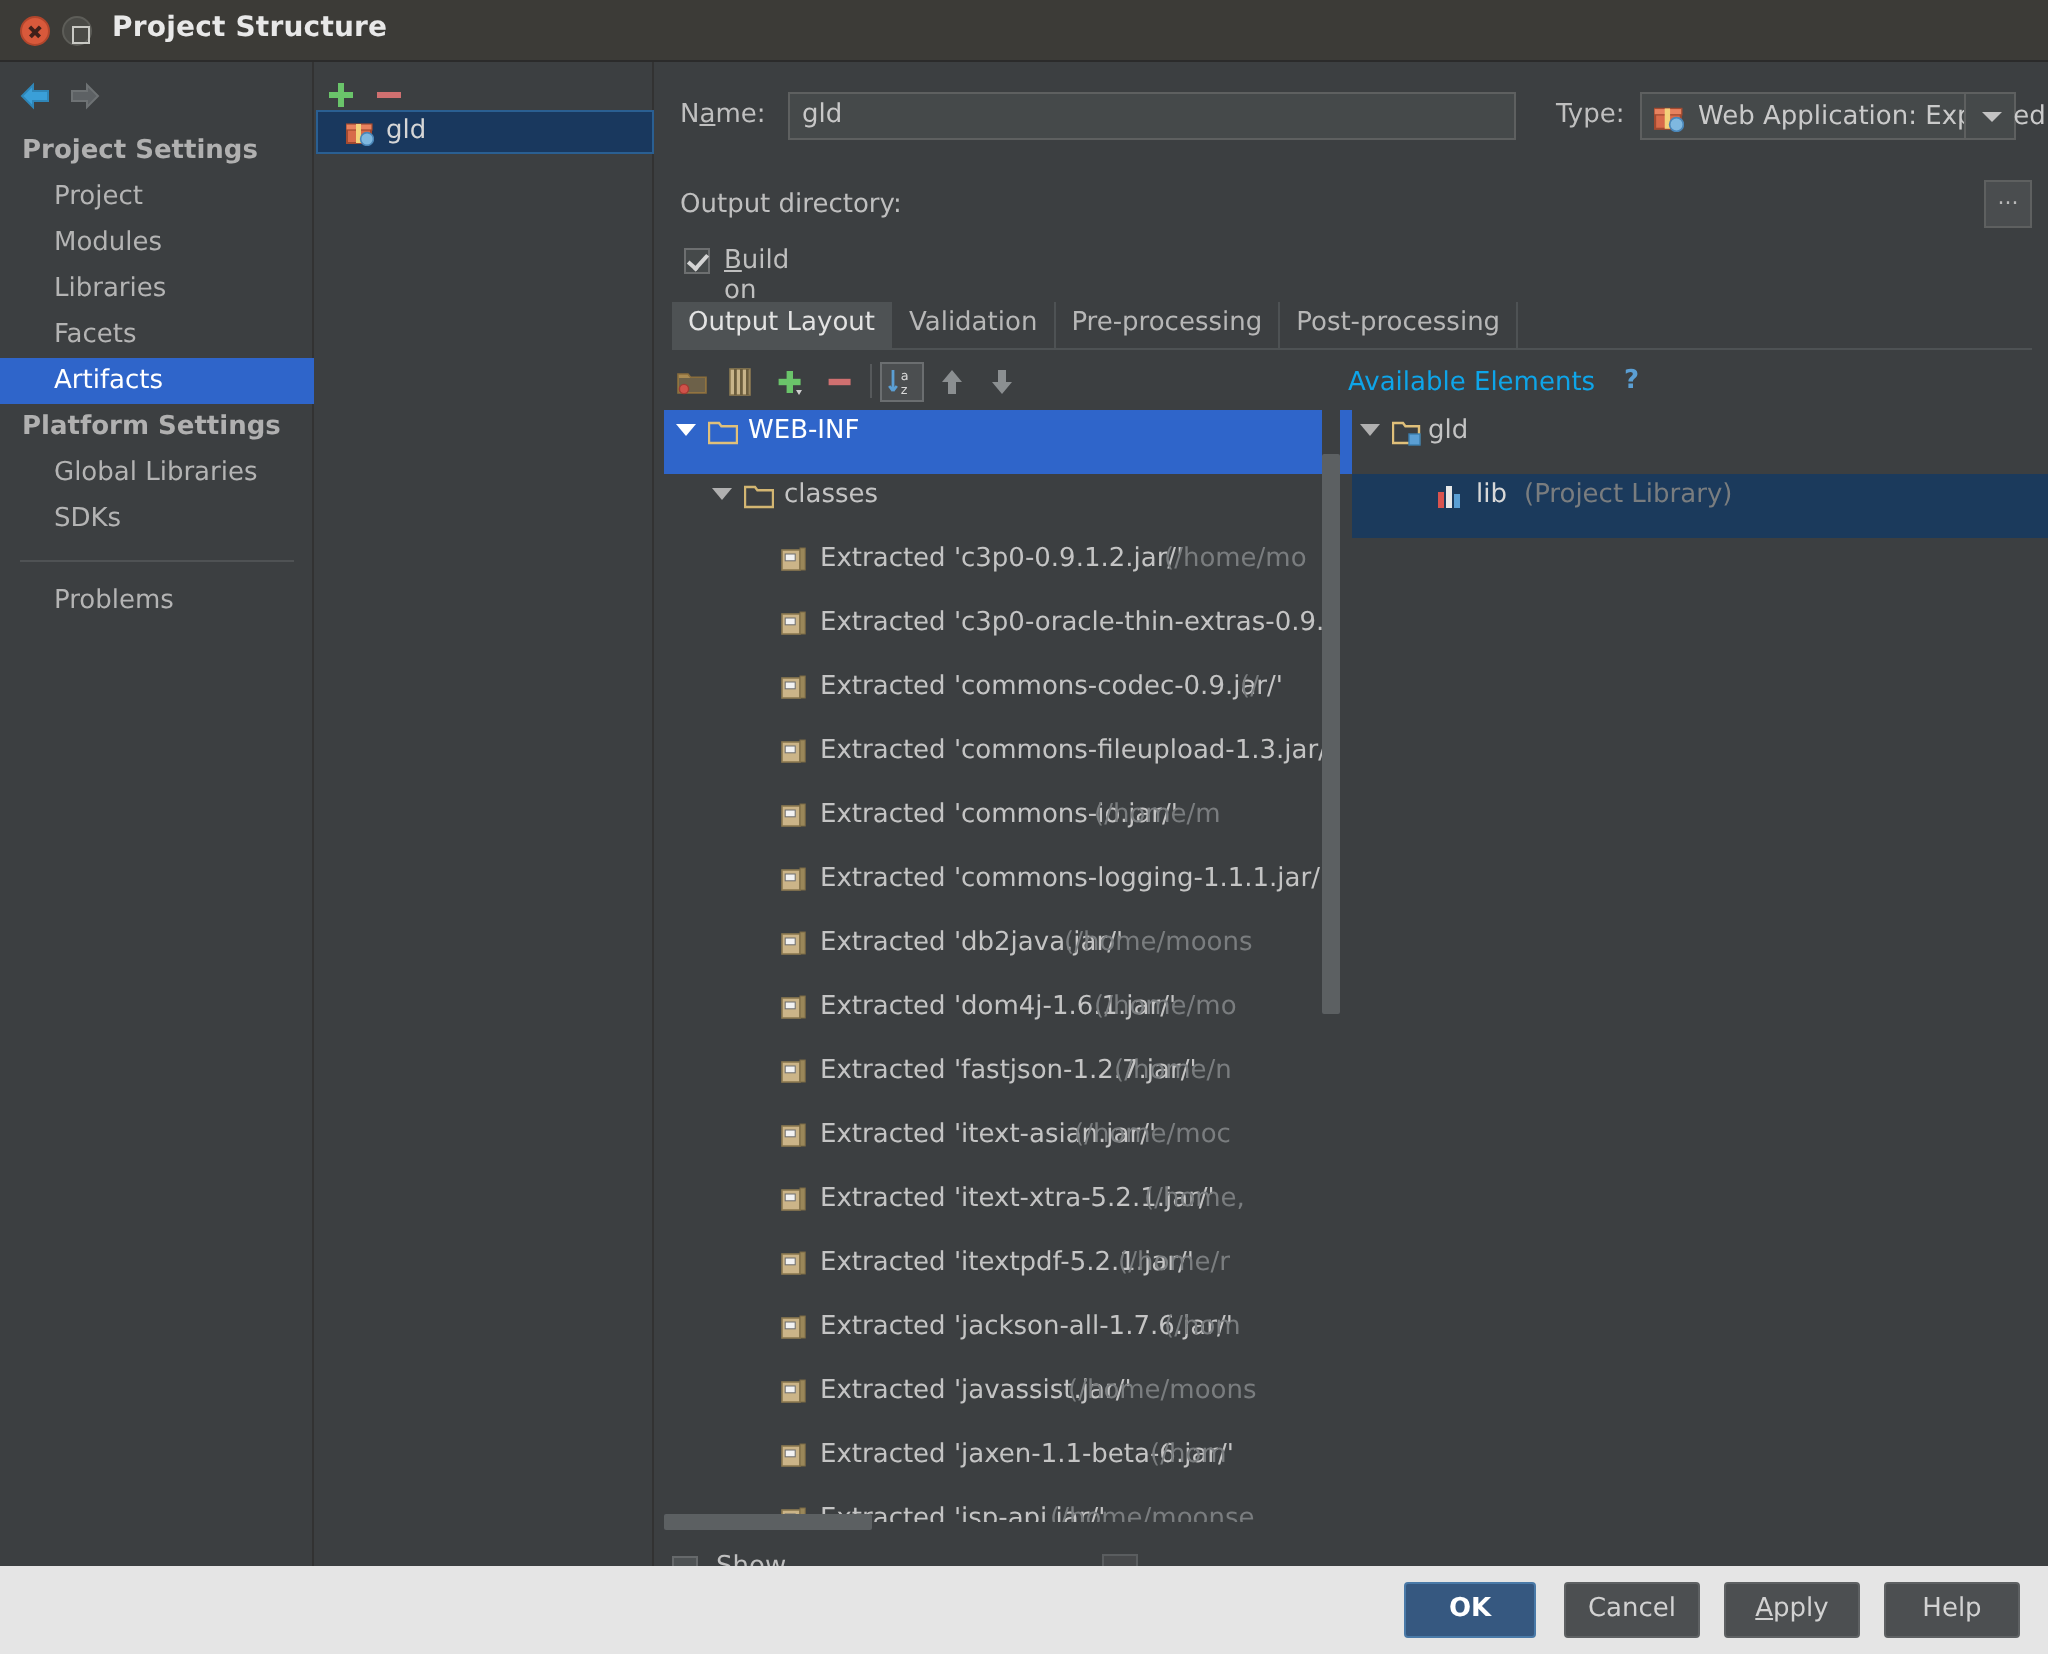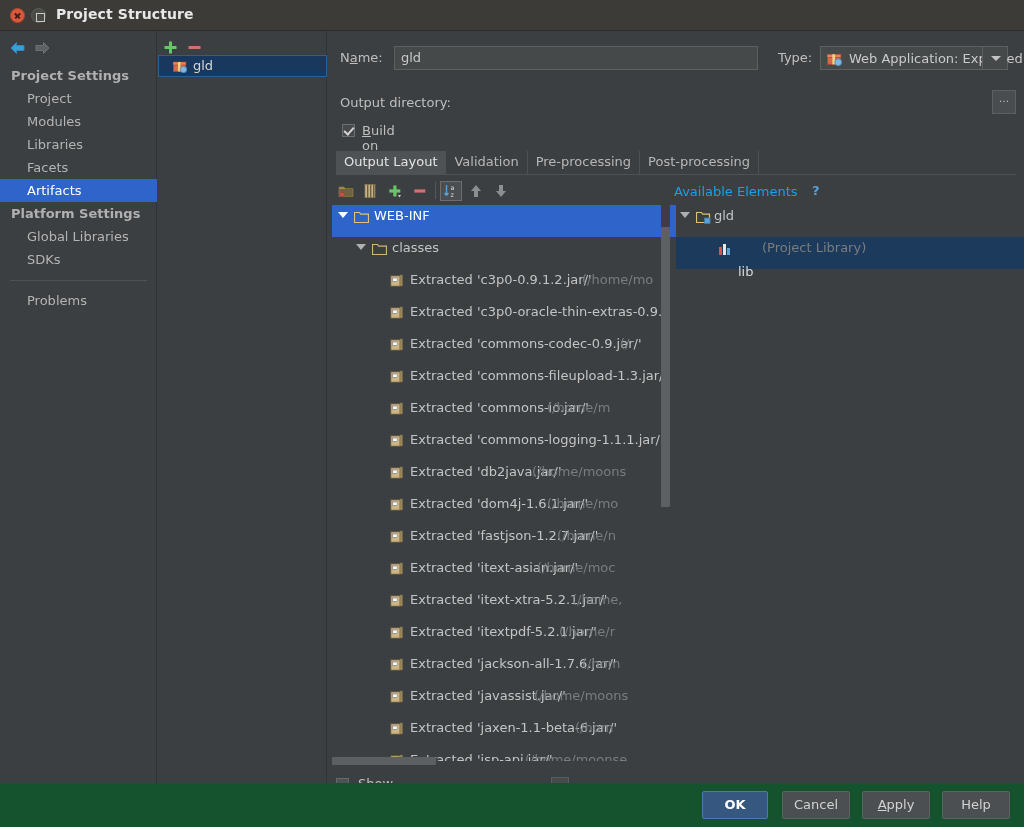--- a/index.html
+++ b/index.html
@@ -236,21 +236,21 @@
   }
   .showrow .dots {
     position: absolute; left: 215px; top: 2px; width: 18px; height: 16px;
     background: #47494b; border: 1px solid #5a5d5f;
     font-size: 10px; color: #aeaeae; text-align: center; line-height: 9px;
   }
 
   
   .btnbar {
     position: absolute; left: 0; top: 783px; width: 1024px; height: 44px;
-    background: #14532d;
+    background: #e5e5e5;
   }
   .btn {
     position: absolute; top: 8px; height: 28px;
     border: 1px solid #5e6163; background: #4c4f51;
     color: #d2d2d2; font-size: 13px; text-align: center; line-height: 26px;
     border-radius: 2px;
   }
   .btn.primary {
     background: #365880; border: 1px solid #4a7aa8; color: #ffffff; font-weight: bold;
   }
@@ -682,21 +682,21 @@
     </div>
 
     <div class="trow sel-dark">
       <span class="tjar" style="left:42px;">
         <svg width="14" height="14" viewBox="0 0 14 14">
           <rect x="1" y="5" width="3" height="8" fill="#d9534f"></rect>
           <rect x="5" y="2" width="3" height="11" fill="#e8e8e8"></rect>
           <rect x="9" y="6" width="3" height="7" fill="#5b9fd4"></rect>
         </svg>
       </span>
-      <span class="tlabel tlib" style="left:62px;margin-top:24px;">lib</span>
+      <span class="tlabel tlib" style="left:62px;">lib</span>
       <span class="tlabel tpath" style="left:86px;">(Project Library)</span>
     </div>
   </div>
 
   <div class="showrow">
     <span class="chkbox2"></span>
     <span class="lbl">Show content of elements</span>
     <span class="dots">...</span>
   </div>
 

